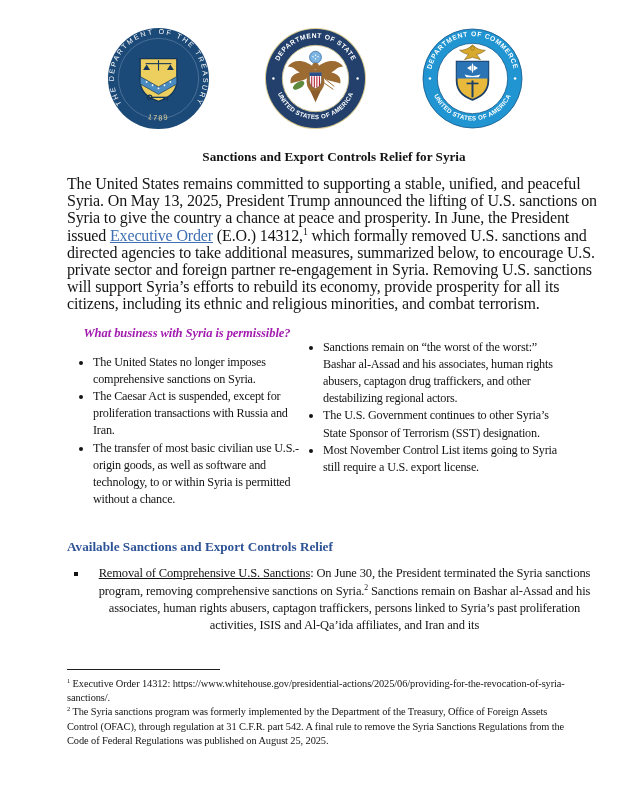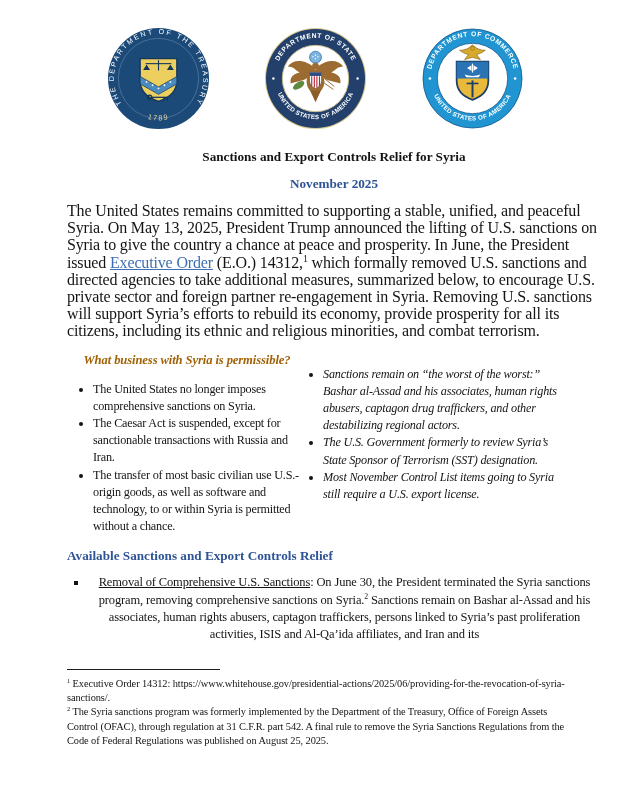--- a/index.html
+++ b/index.html
@@ -15,27 +15,27 @@
   .title { text-align:center; font-weight:bold; font-size:13.2px; margin-top:19px; }
   .date  { text-align:center; font-weight:bold; font-size:13.2px; color:#2F5496; margin-top:11px; }
 
   .h { color:#2F5496; font-size:13.2px; font-weight:bold; margin:14px 0 0 0; }
 
   .body-par { font-size:16px; line-height:17.2px; letter-spacing:-0.15px; margin:10px 0 0 0; }
 
   .qa { display:flex; margin-top:13px; }
   .colL { width:240px; }
   .colR { width:258px; }
-  .qh { color:#a16207; font-weight:bold; font-style:italic; font-size:12.6px; text-align:center; letter-spacing:-0.1px; }
+  .qh { color:#a21caf; font-weight:bold; font-style:italic; font-size:12.6px; text-align:center; letter-spacing:-0.1px; }
   .qa ul { margin:13px 0 0 0; font-size:12.2px; line-height:17.2px; letter-spacing:-0.2px; }
   .colL ul { padding-left:26px; }
-  .colR ul { padding-left:16px;font-style:italic; }
+  .colR ul { padding-left:16px; }
   .qa li { margin:0; }
 
-  .relief-h { margin-top:13px; }
+  .relief-h { margin-top:31px; }
   ul.sq { list-style-type:square; margin:10px 0 0 0; padding-left:21px;
           font-size:12.5px; line-height:17.2px; letter-spacing:-0.15px;text-align:center; }
 
   .u { text-decoration:underline; }
   .link { color:#3E6FB2; text-decoration:underline; cursor:pointer; }
   sup { font-size:0.62em; vertical-align:super; line-height:0; }
 
   .footnotes { position:absolute; left:67px; top:669px; width:500px;
                font-size:10.4px; line-height:14.2px; letter-spacing:-0.1px; }
   .fnrule { width:153px; border-top:1.3px solid #1e1e1e; margin-bottom:7px; }
@@ -153,38 +153,37 @@
       <g stroke="#1B3F66" stroke-width="2">
         <line x1="52" y1="54" x2="52" y2="71"></line>
       </g>
       <line x1="46" y1="57" x2="58" y2="57" stroke="#1B3F66" stroke-width="1.6"></line>
     </svg>
   </div>
 
   <div class="content">
 
     <div class="title">Sanctions and Export Controls Relief for Syria</div>
-    <div class="date">November 2025</div>
 
 
     <p class="body-par"><span>The United States remains committed to supporting a stable, unified, and peaceful Syria.  On May 13, 2025, President Trump announced the lifting of U.S. sanctions on Syria to give the country a chance at peace and prosperity.  In June, the President issued </span><a class="link" href="#">Executive Order</a><span> (E.O.) 14312,</span><sup>1</sup><span> which formally removed U.S. sanctions and directed agencies to take additional measures, summarized below, to encourage U.S. private sector and foreign partner re-engagement in Syria.  Removing U.S. sanctions will support Syria’s efforts to rebuild its economy, provide prosperity for all its citizens, including its ethnic and religious minorities, and combat terrorism.</span></p>
 
     <div class="qa">
       <div class="colL">
         <div class="qh">What business with Syria is permissible?</div>
         <ul>
           <li>The United States no longer imposes comprehensive sanctions on Syria.</li>
-          <li>The Caesar Act is suspended, except for sanctionable transactions with Russia and Iran.</li>
+          <li>The Caesar Act is suspended, except for proliferation transactions with Russia and Iran.</li>
           <li>The transfer of most basic civilian use U.S.-origin goods, as well as software and technology, to or within Syria is permitted without a chance.</li>
         </ul>
       </div>
       <div class="colR">
         <ul>
           <li>Sanctions remain on “the worst of the worst:” Bashar al-Assad and his associates, human rights abusers, captagon drug traffickers, and other destabilizing regional actors.</li>
-          <li>The U.S. Government formerly to review Syria’s State Sponsor of Terrorism (SST) designation.</li>
+          <li>The U.S. Government continues to other Syria’s State Sponsor of Terrorism (SST) designation.</li>
           <li>Most November Control List items going to Syria still require a U.S. export license.</li>
         </ul>
       </div>
     </div>
 
     <div class="h relief-h">Available Sanctions and Export Controls Relief</div>
 
     <ul class="sq">
       <li><span class="u">Removal of Comprehensive U.S. Sanctions</span><span>:  On June 30, the President terminated the Syria sanctions program, removing comprehensive sanctions on Syria.</span><sup>2</sup><span>  Sanctions remain on Bashar al-Assad and his associates, human rights abusers, captagon traffickers, persons linked to Syria’s past proliferation activities, ISIS and Al-Qa’ida affiliates, and Iran and its</span></li>
     </ul>

